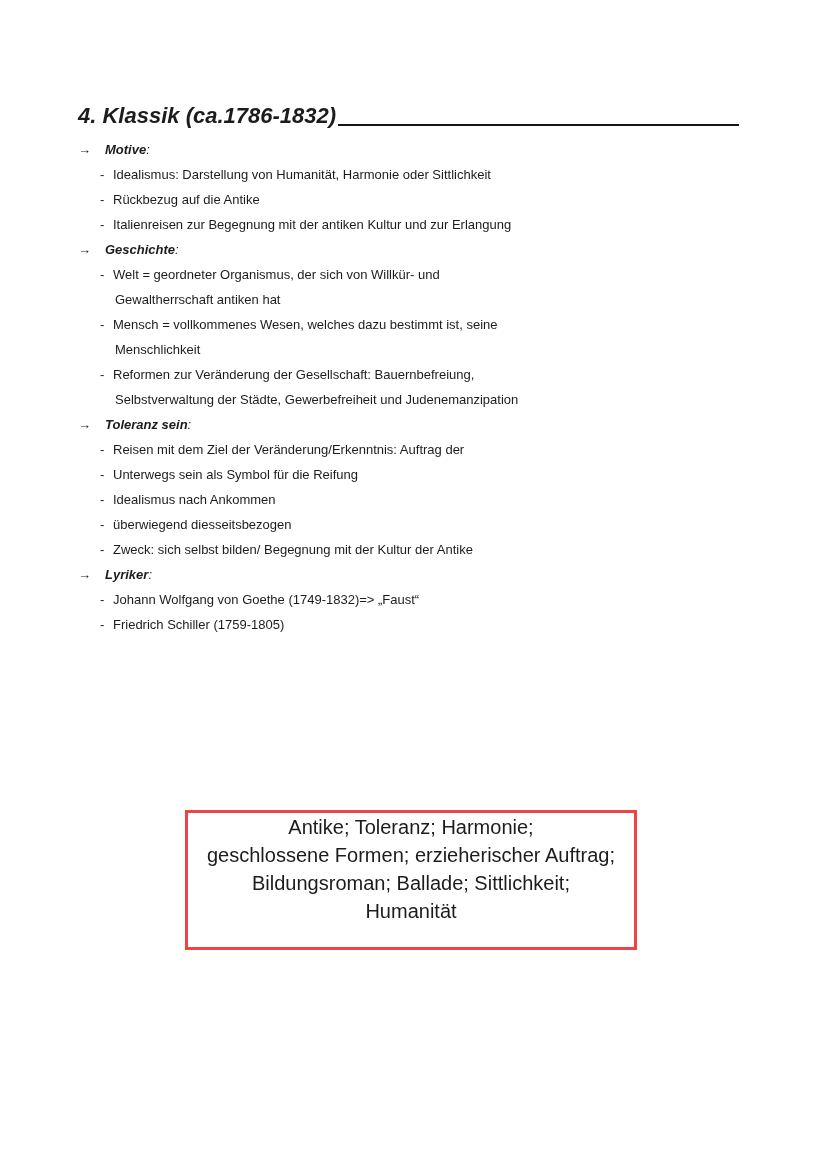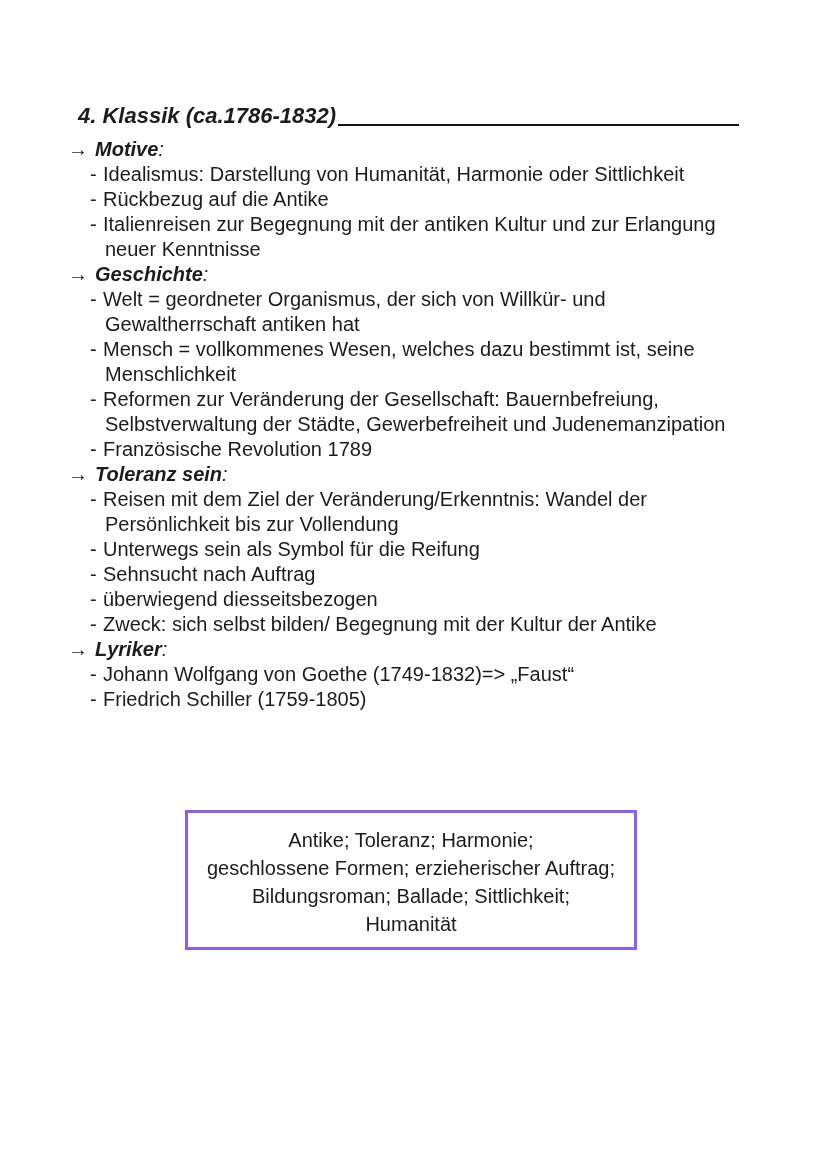--- a/index.html
+++ b/index.html
@@ -31,23 +31,23 @@
   }
   .title-underline {
     flex: 1;
     border-bottom: 2px solid #151515;
     margin-bottom: 3px;
     margin-left: 2px;
   }
   .content {
     position: absolute;
     top: 137px;
-    left: 68px;
+    left: 78px;
     width: 680px;
-    font-size: 20px;
+    font-size: 13px;
     line-height: 25px;
   }
   .row { white-space: nowrap; }
   .heading { }
   .arrow {
     display: inline-block;
     width: 27px;
     font-style: normal;
     font-weight: normal;
   }
@@ -65,25 +65,24 @@
   }
   .cont { padding-left: 37px; }
   .shift { margin-left: -8px; }
   .summary-box {
     position: absolute;
     left: 185px;
     top: 810px;
     width: 452px;
     height: 140px;
     box-sizing: border-box;
-    border: 3px solid #8b5cf6;
+    border: 3px solid #ef4444;
     text-align: center;
     font-size: 20px;
     line-height: 28px;
-    padding-top: 13px;
   }
 </style>
 </head>
 <body>
 
 <div class="page">
 
   <div class="title-row">
     <span>4. Klassik (ca.1786-1832)</span>
     <span class="title-underline"></span>
@@ -96,23 +95,20 @@
     </div>
     <div class="row item">
       <span class="dash">-</span><span>Idealismus: Darstellung von Humanität, Harmonie oder Sittlichkeit</span>
     </div>
     <div class="row item">
       <span class="dash">-</span><span>Rückbezug auf die Antike</span>
     </div>
     <div class="row item">
       <span class="dash">-</span><span>Italienreisen zur Begegnung mit der antiken Kultur und zur Erlangung</span>
     </div>
-    <div class="row cont">
-      <span>neuer Kenntnisse</span>
-    </div>
 
     <div class="row heading">
       <span class="arrow">→</span><span class="hlabel">Geschichte</span><span class="hcolon">:</span>
     </div>
     <div class="row item">
       <span class="dash">-</span><span>Welt = geordneter Organismus, der sich von Willkür- und</span>
     </div>
     <div class="row cont">
       <span>Gewaltherrschaft antiken hat</span>
     </div>
@@ -121,38 +117,32 @@
     </div>
     <div class="row cont">
       <span>Menschlichkeit</span>
     </div>
     <div class="row item">
       <span class="dash">-</span><span>Reformen zur Veränderung der Gesellschaft: Bauernbefreiung,</span>
     </div>
     <div class="row cont">
       <span>Selbstverwaltung der Städte, Gewerbefreiheit und Judenemanzipation</span>
     </div>
-    <div class="row item">
-      <span class="dash">-</span><span>Französische Revolution 1789</span>
-    </div>
 
     <div class="row heading">
       <span class="arrow">→</span><span class="hlabel">Toleranz sein</span><span class="hcolon">:</span>
     </div>
     <div class="row item">
-      <span class="dash">-</span><span>Reisen mit dem Ziel der Veränderung/Erkenntnis: Wandel der</span>
-    </div>
-    <div class="row cont">
-      <span>Persönlichkeit bis zur Vollendung</span>
+      <span class="dash">-</span><span>Reisen mit dem Ziel der Veränderung/Erkenntnis: Auftrag der</span>
     </div>
     <div class="row item">
       <span class="dash">-</span><span>Unterwegs sein als Symbol für die Reifung</span>
     </div>
     <div class="row item">
-      <span class="dash">-</span><span>Sehnsucht nach Auftrag</span>
+      <span class="dash">-</span><span>Idealismus nach Ankommen</span>
     </div>
     <div class="row item">
       <span class="dash">-</span><span>überwiegend diesseitsbezogen</span>
     </div>
     <div class="row item">
       <span class="dash">-</span><span>Zweck: sich selbst bilden/ Begegnung mit der Kultur der Antike</span>
     </div>
 
     <div class="row heading">
       <span class="arrow">→</span><span class="hlabel">Lyriker</span><span class="hcolon">:</span>

